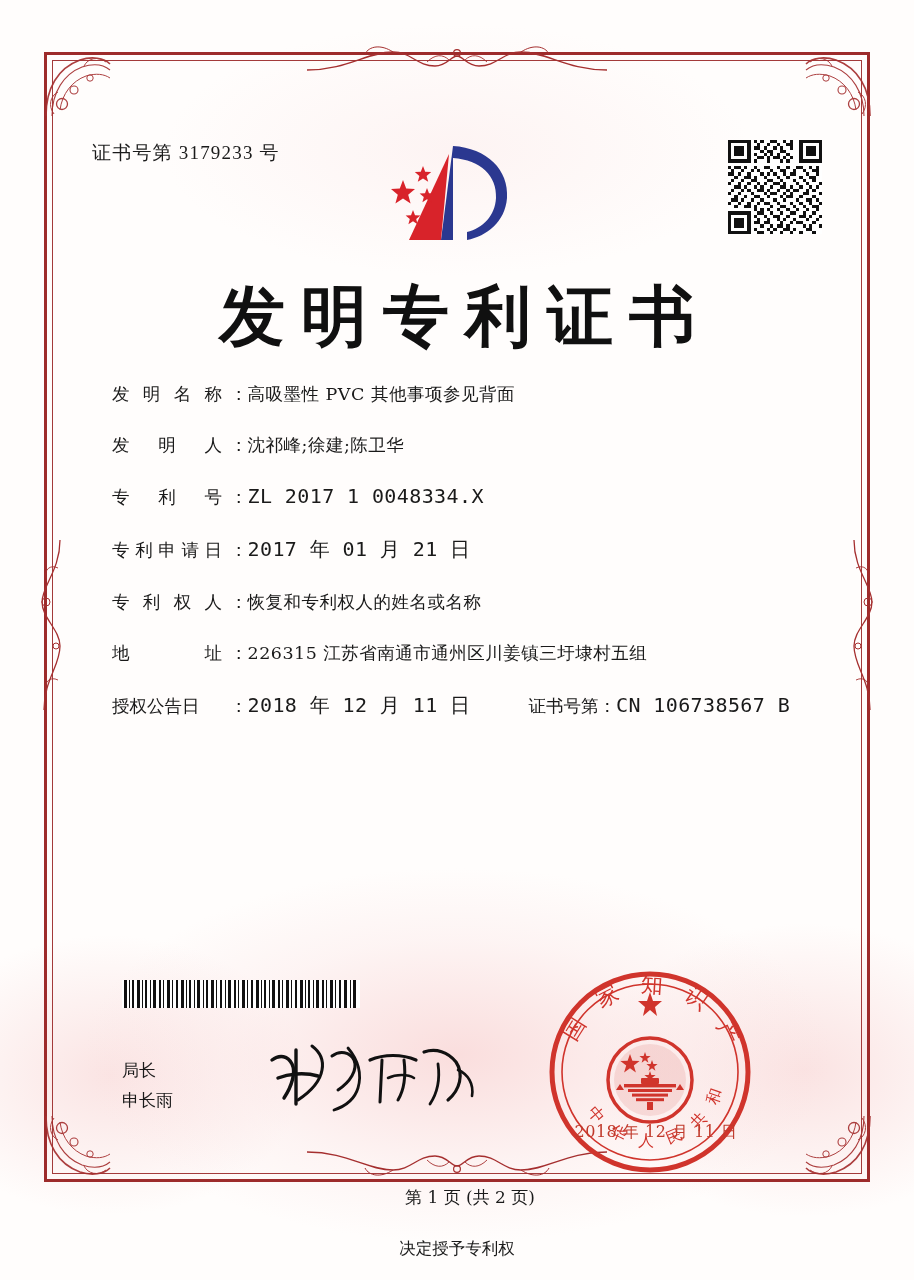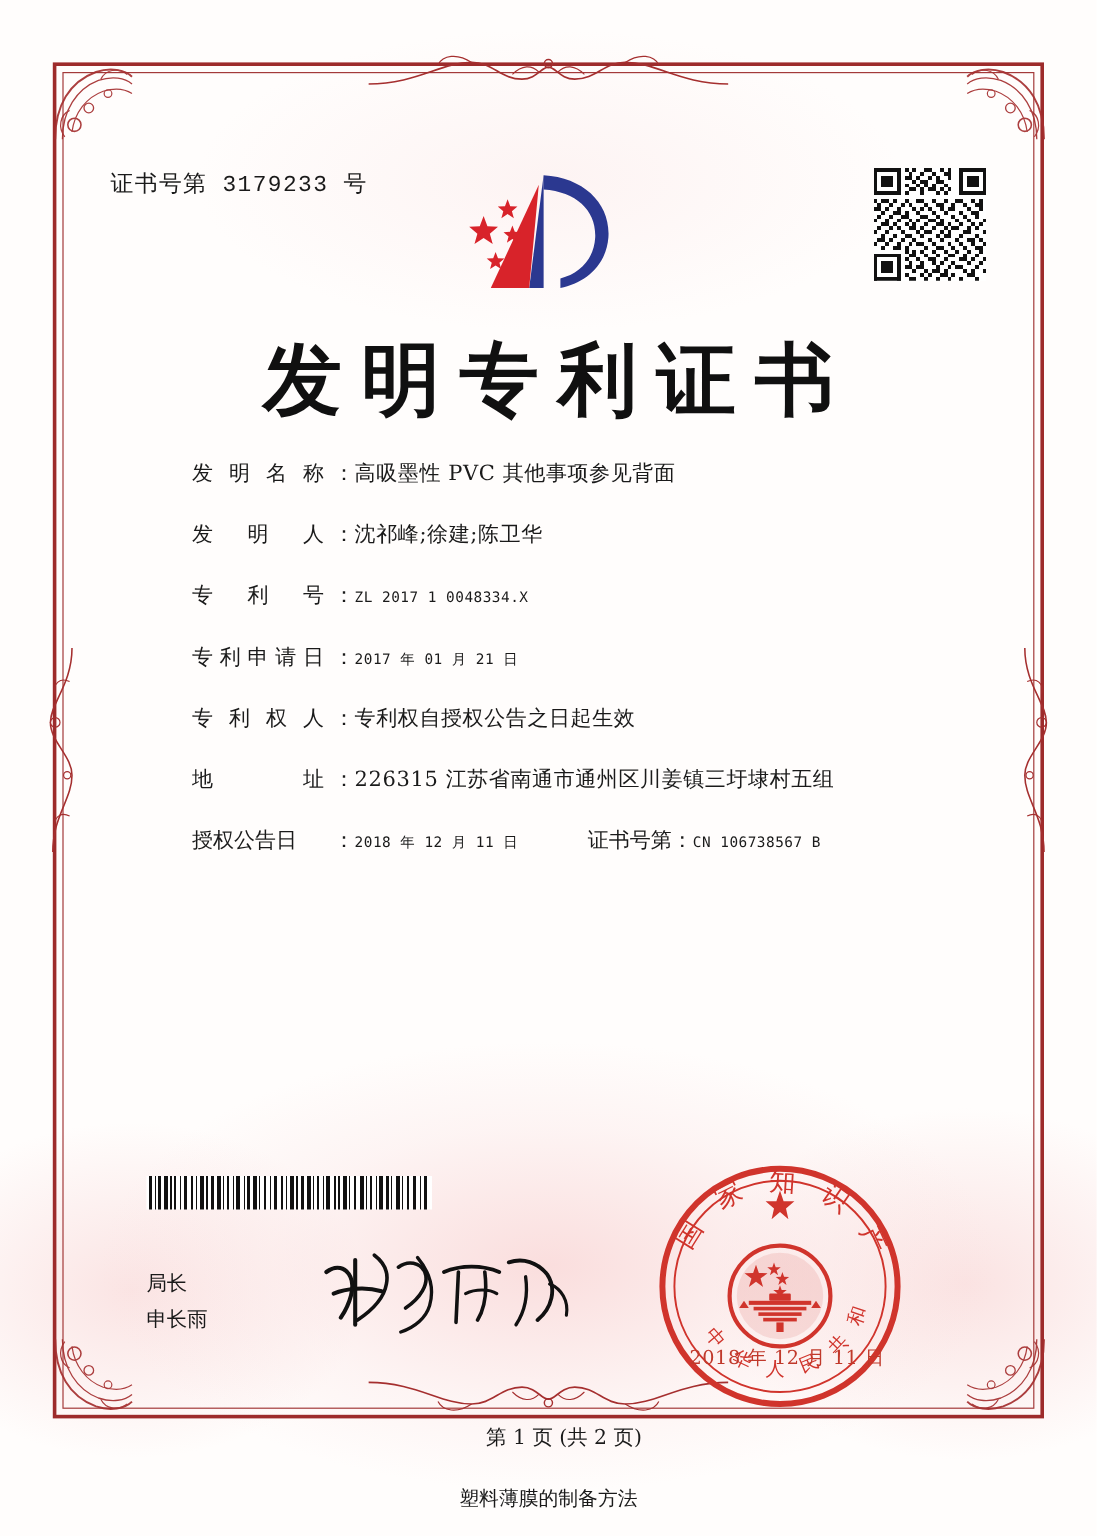--- a/index.html
+++ b/index.html
@@ -81,21 +81,21 @@
   .side-flourish svg { width: 100%; height: 100%; display: block; }
   .side-flourish.left  { left: 32px;  top: 540px; }
   .side-flourish.right { left: 842px; top: 540px; transform: scaleX(-1); }
 
   
   .cert-no {
     position: absolute;
     left: 92px; top: 140px;
     font-size: 19px;
     letter-spacing: 1.2px;
-    font-family: Liberation Mono, monospace;
+    font-family: Liberation Serif, serif;
     white-space: nowrap;
   }
 
   .logo {
     position: absolute;
     left: 383px; top: 136px;
     width: 140px; height: 116px;
   }
   .logo svg { width: 100%; height: 100%; display: block; }
 
@@ -124,41 +124,40 @@
     position: absolute;
     left: 112px; top: 382px;
     width: 700px;
     font-size: 17.5px;
   }
   .field-row {
     display: flex;
     align-items: baseline;
     margin-bottom: 27px;
     white-space: nowrap;
-    margin-left: 48px;
   }
   .field-label {
     width: 118px;
     flex: 0 0 118px;
     letter-spacing: 0px;
     font-family: "DejaVu Serif", "Liberation Serif", serif;
   }
   .field-label.spread {
     display: inline-block;
     text-align: justify;
     text-align-last: justify;
     padding-right: 8px;
     box-sizing: border-box;
   }
   .field-colon {
     flex: 0 0 10px;
   }
   .field-value {
     font-family: "DejaVu Sans Mono", "Liberation Mono", monospace;
-    font-size: 12px;
+    font-size: 20px;
     letter-spacing: .4px;
   }
   .field-value.cjk {
     font-family: "DejaVu Serif", "Liberation Serif", serif;
     font-size: 17.5px;
     letter-spacing: .5px;
   }
   .field-row.dual .second-label {
     margin-left: 58px;
   }
@@ -600,21 +599,21 @@
 
     <div class="field-row">
       <span class="field-label spread">专利申请日</span>
       <span class="field-colon">：</span>
       <span class="field-value">2017 年 01 月 21 日</span>
     </div>
 
     <div class="field-row">
       <span class="field-label spread">专利权人</span>
       <span class="field-colon">：</span>
-      <span class="field-value cjk">专利权自授权公告之日起生效</span>
+      <span class="field-value cjk">恢复和专利权人的姓名或名称</span>
     </div>
 
     <div class="field-row">
       <span class="field-label spread">地址</span>
       <span class="field-colon">：</span>
       <span class="field-value cjk">226315 江苏省南通市通州区川姜镇三圩埭村五组</span>
     </div>
 
     <div class="field-row dual">
       <span class="field-label">授权公告日</span>
@@ -745,15 +744,15 @@
           <path d="M-30 4 L-34 10 L-26 10 Z"></path>
           <path d="M30 4 L34 10 L26 10 Z"></path>
         </g>
       </g>
       <polygon points="104,24 107,33 116,33 109,39 111,48 104,42 97,48 99,39 92,33 101,33" fill="#d0342c"></polygon>
     </svg>
   </div>
   <div class="seal-date">2018 年 12 月 11 日</div>
 
   <div class="page-footer">第 1 页 (共 2 页)</div>
-  <div class="back-note">塑料薄膜的制备方法</div>
+  <div class="back-note">决定授予专利权</div>
 
 </div>
 
 </body></html>

